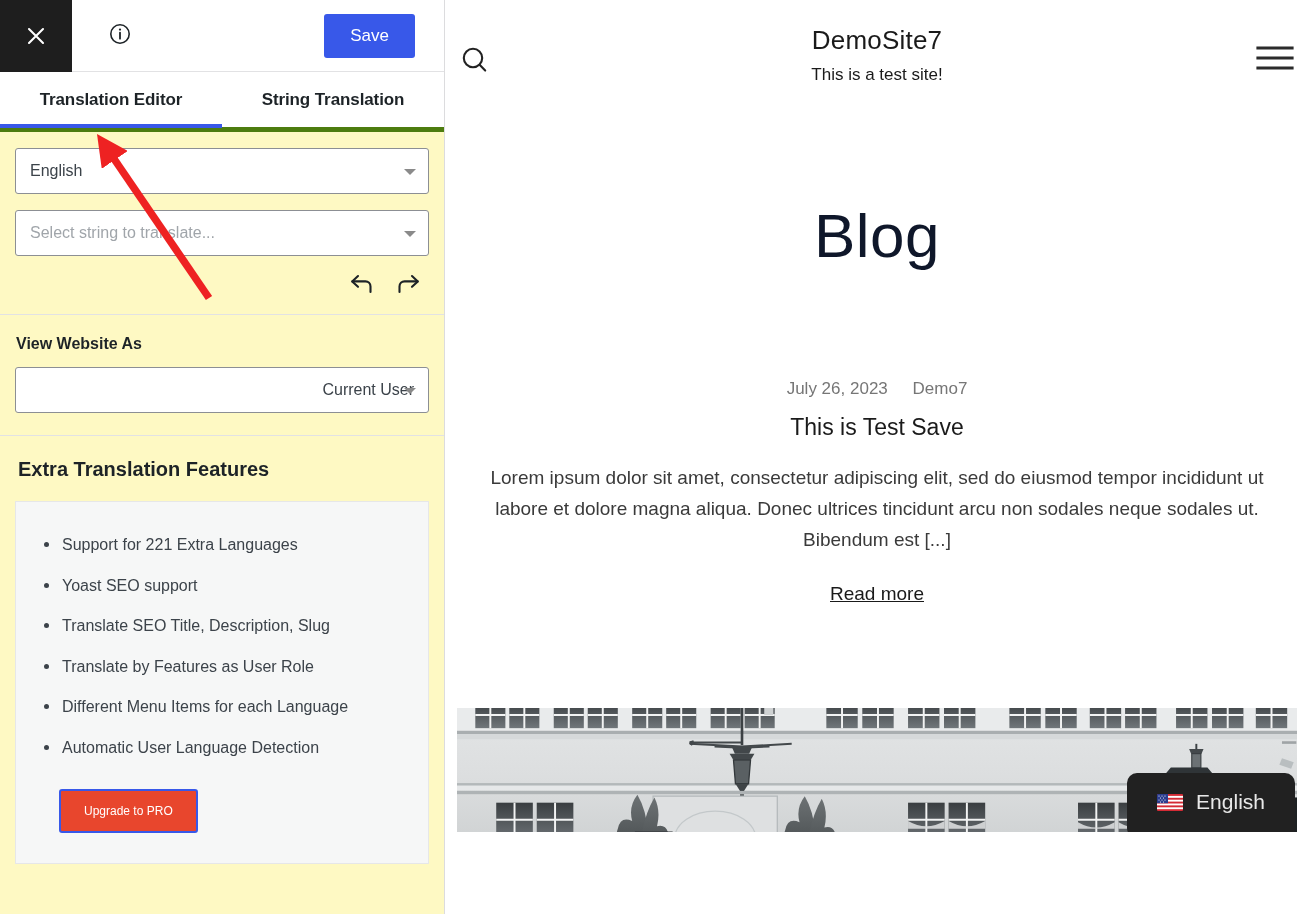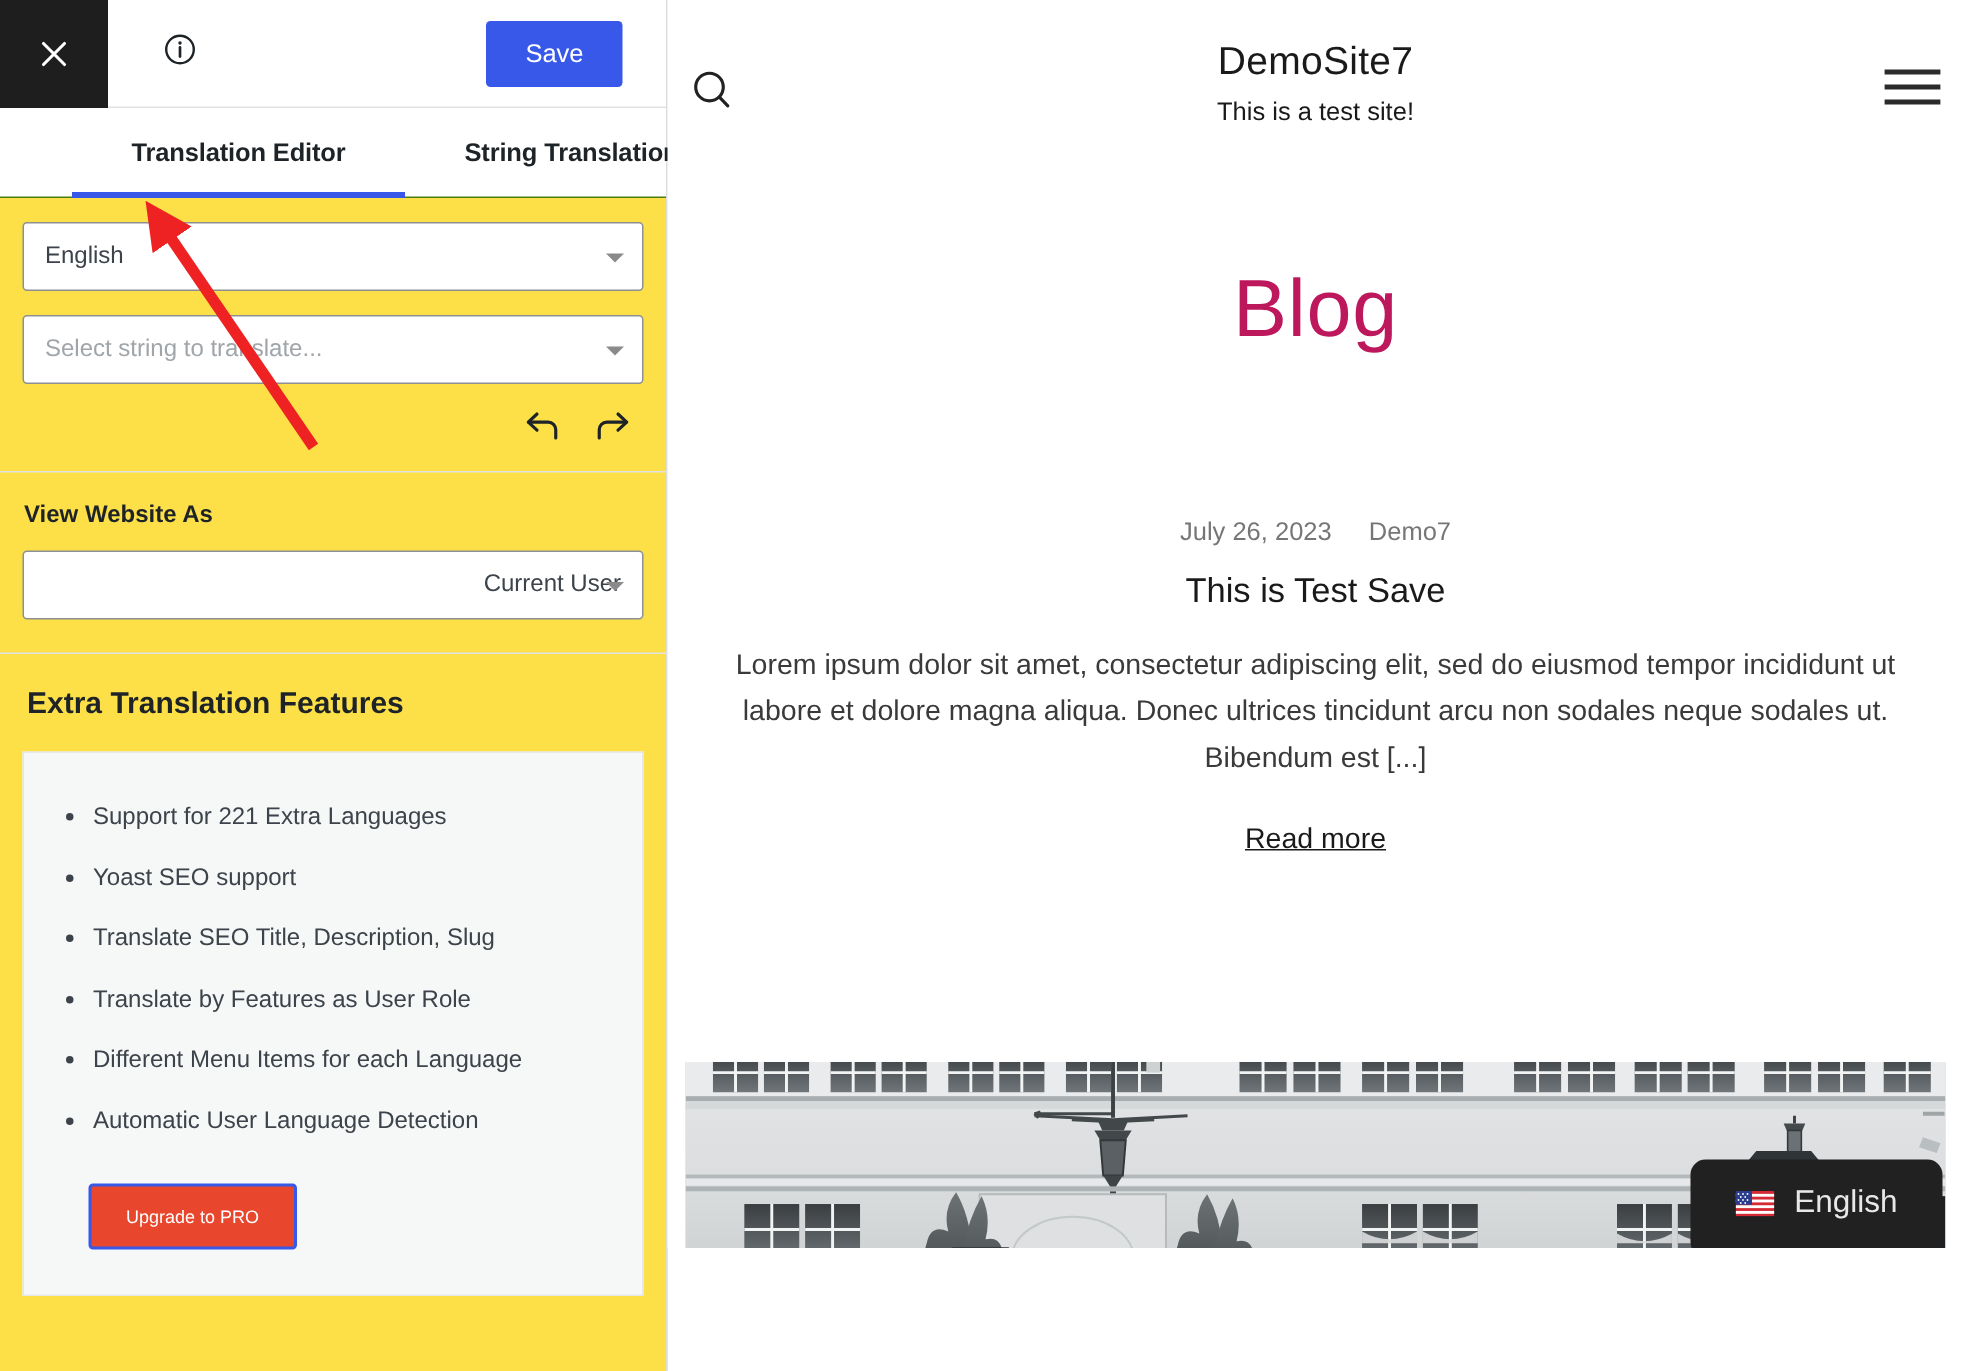--- a/index.html
+++ b/index.html
@@ -7,21 +7,21 @@
     width: 1309px; height: 914px;
     overflow: hidden;
     font-family: "Liberation Sans", sans-serif;
     background: #ffffff;
   }
   #app { position: relative; width: 1309px; height: 914px; display: flex; }
 
   
   .sidebar {
     width: 445px; height: 914px;
-    background: #fde047;
+    background: #fef9c3;
     border-right: 1px solid #dcdcde;
     position: relative;
     flex: 0 0 445px;
   }
 
   
   .sb-topbar {
     height: 72px;
     display: flex;
     align-items: center;
@@ -55,23 +55,22 @@
     height: 44px;
     margin-right: 29px;
     cursor: pointer;
     line-height: 44px;
   }
 
   
   .sb-tabs {
     height: 60px;
     display: flex;
-    border-bottom: 1px solid #4d7c0f;
+    border-bottom: 5px solid #4d7c0f;
     background: #fff;
-    padding-left: 48px;
   }
   .tab {
     flex: 0 0 222px;
     display: flex;
     align-items: center;
     justify-content: center;
     font-size: 17px;
     font-weight: bold;
     color: #1d2327;
     cursor: pointer;
@@ -210,24 +209,24 @@
   }
   .site-title { font-size: 26px; color: #1a1a1a; font-weight: normal; letter-spacing: .2px;}
   .site-desc { font-size: 17px; color: #1a1a1a; margin-top: 9px; }
   .menu-toggle {
     position: absolute;
     right: 12px; top: 41px;
     cursor: pointer;
   }
   .page-title {
     text-align: center;
-    font-size: 54px;
+    font-size: 62px;
     font-weight: normal;
-    color: #be185d;
-    margin-top: 55px;
+    color: #0f172a;
+    margin-top: 80px;
     letter-spacing: .5px;
   }
   .post { margin-top: 108px; text-align: center; }
   .post-meta {
     font-size: 17px;
     color: #767676;
   }
   .post-meta .author { margin-left: 20px; }
   .post-title {
     font-size: 23px;

